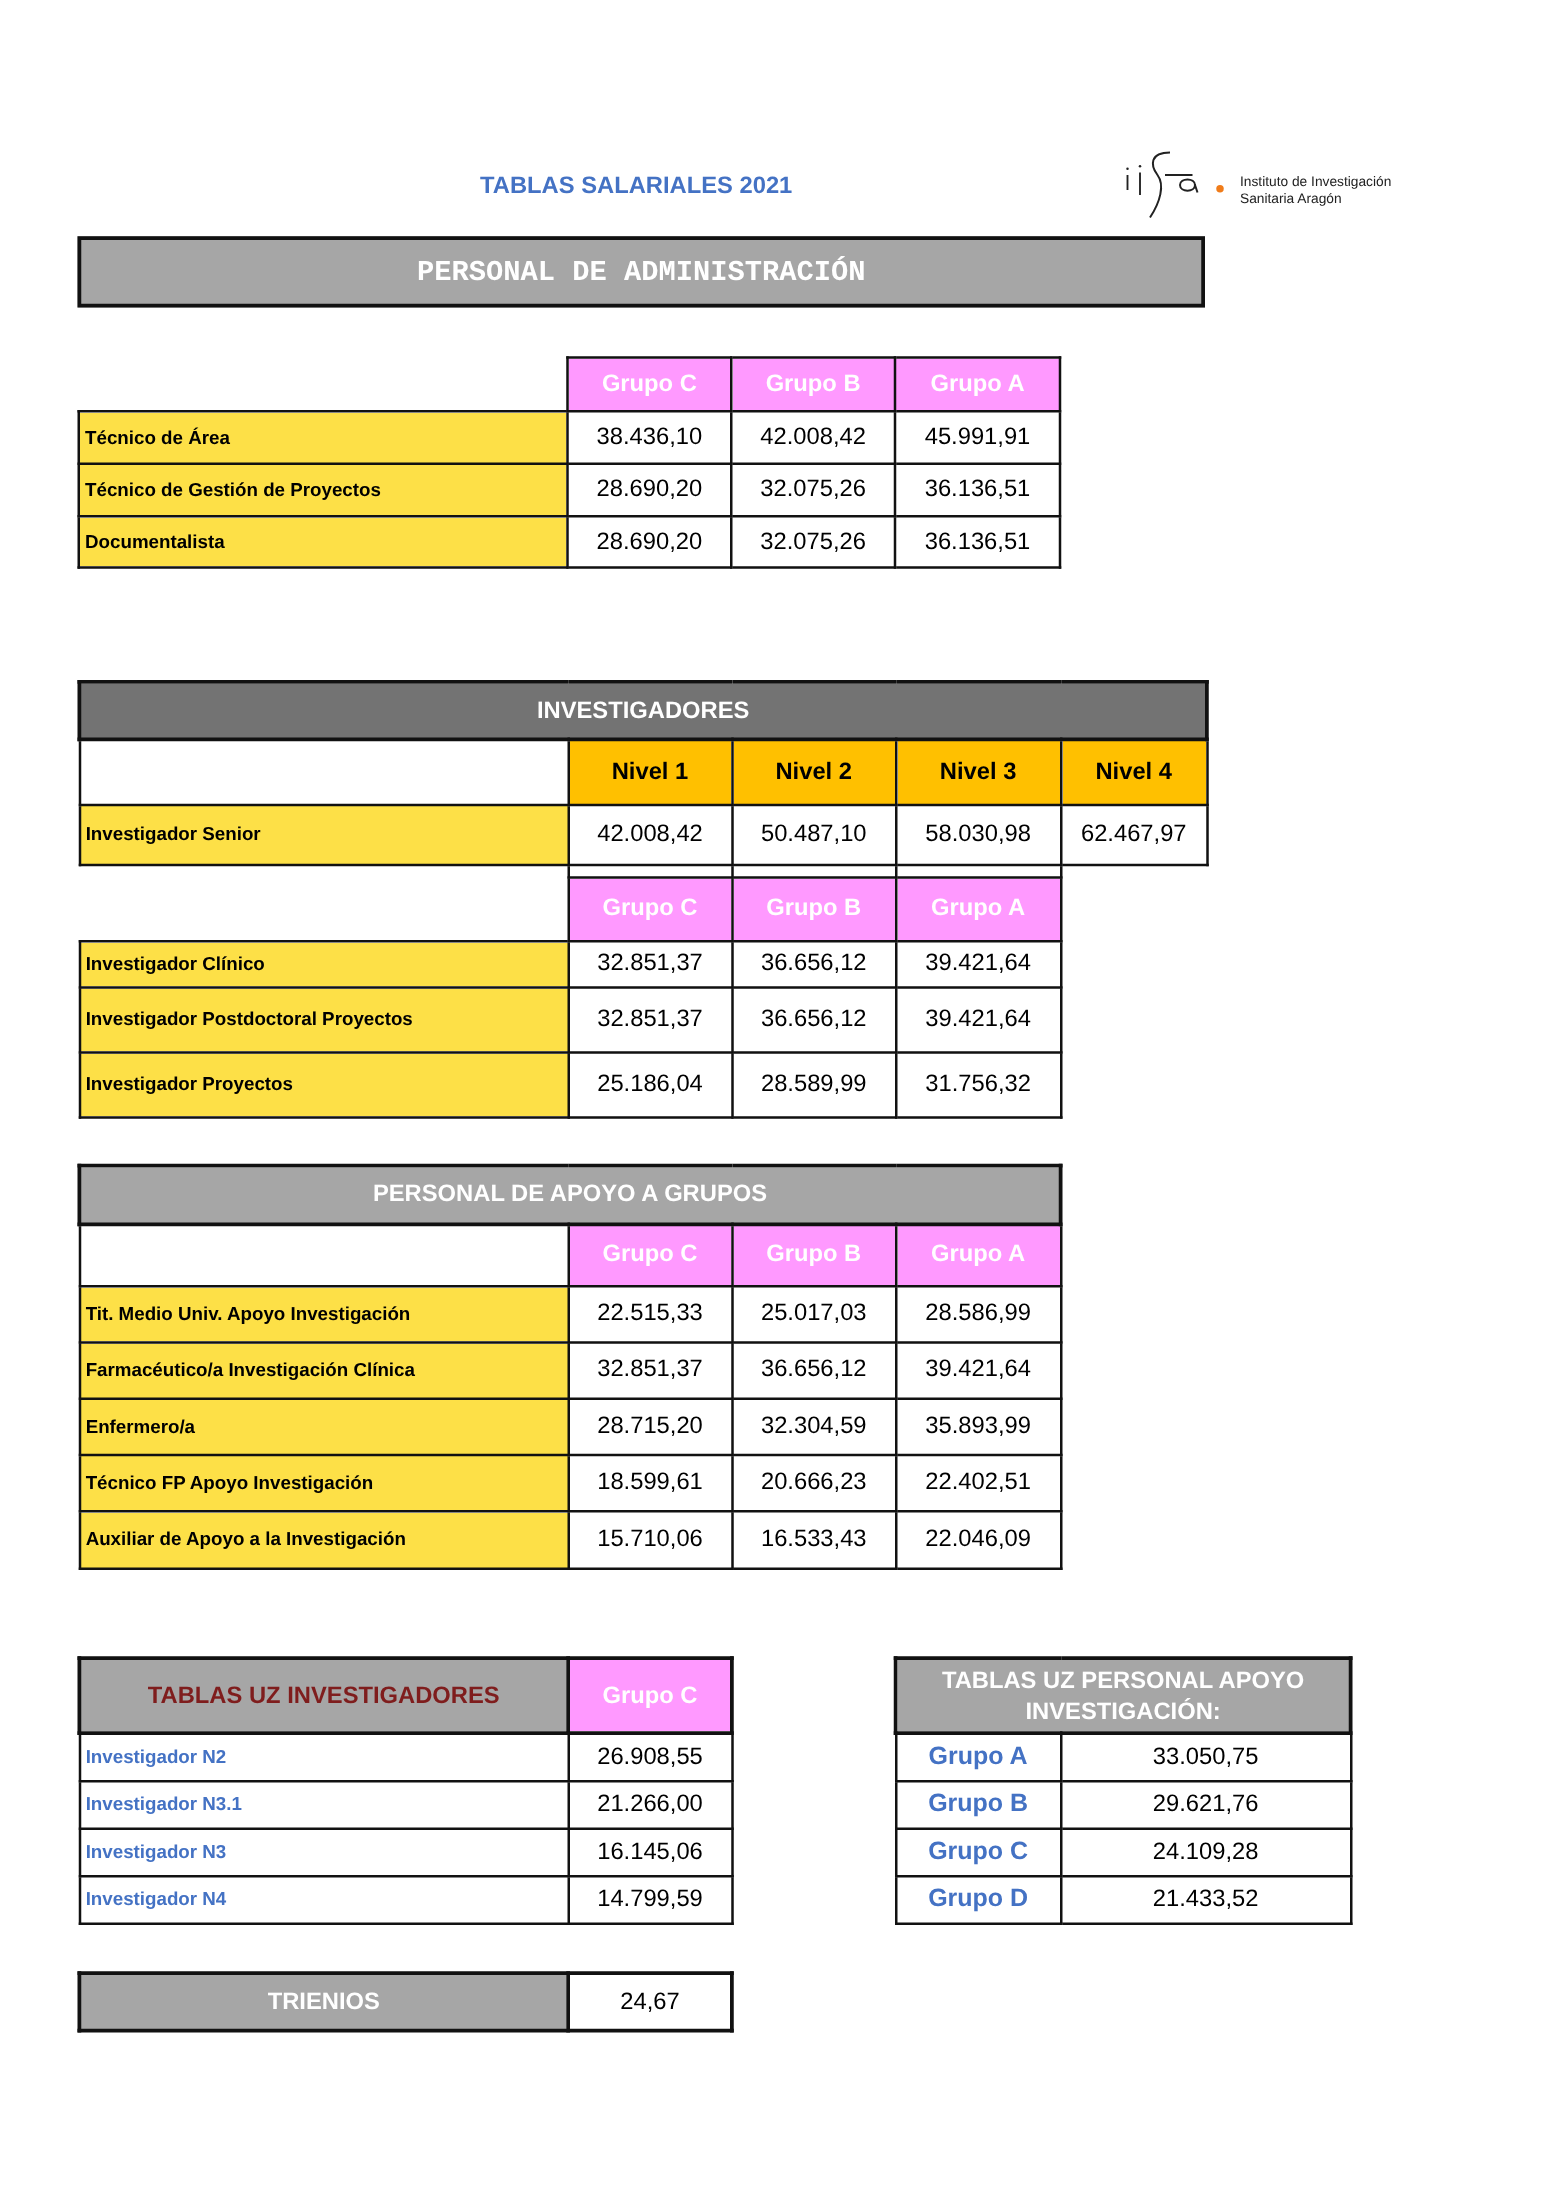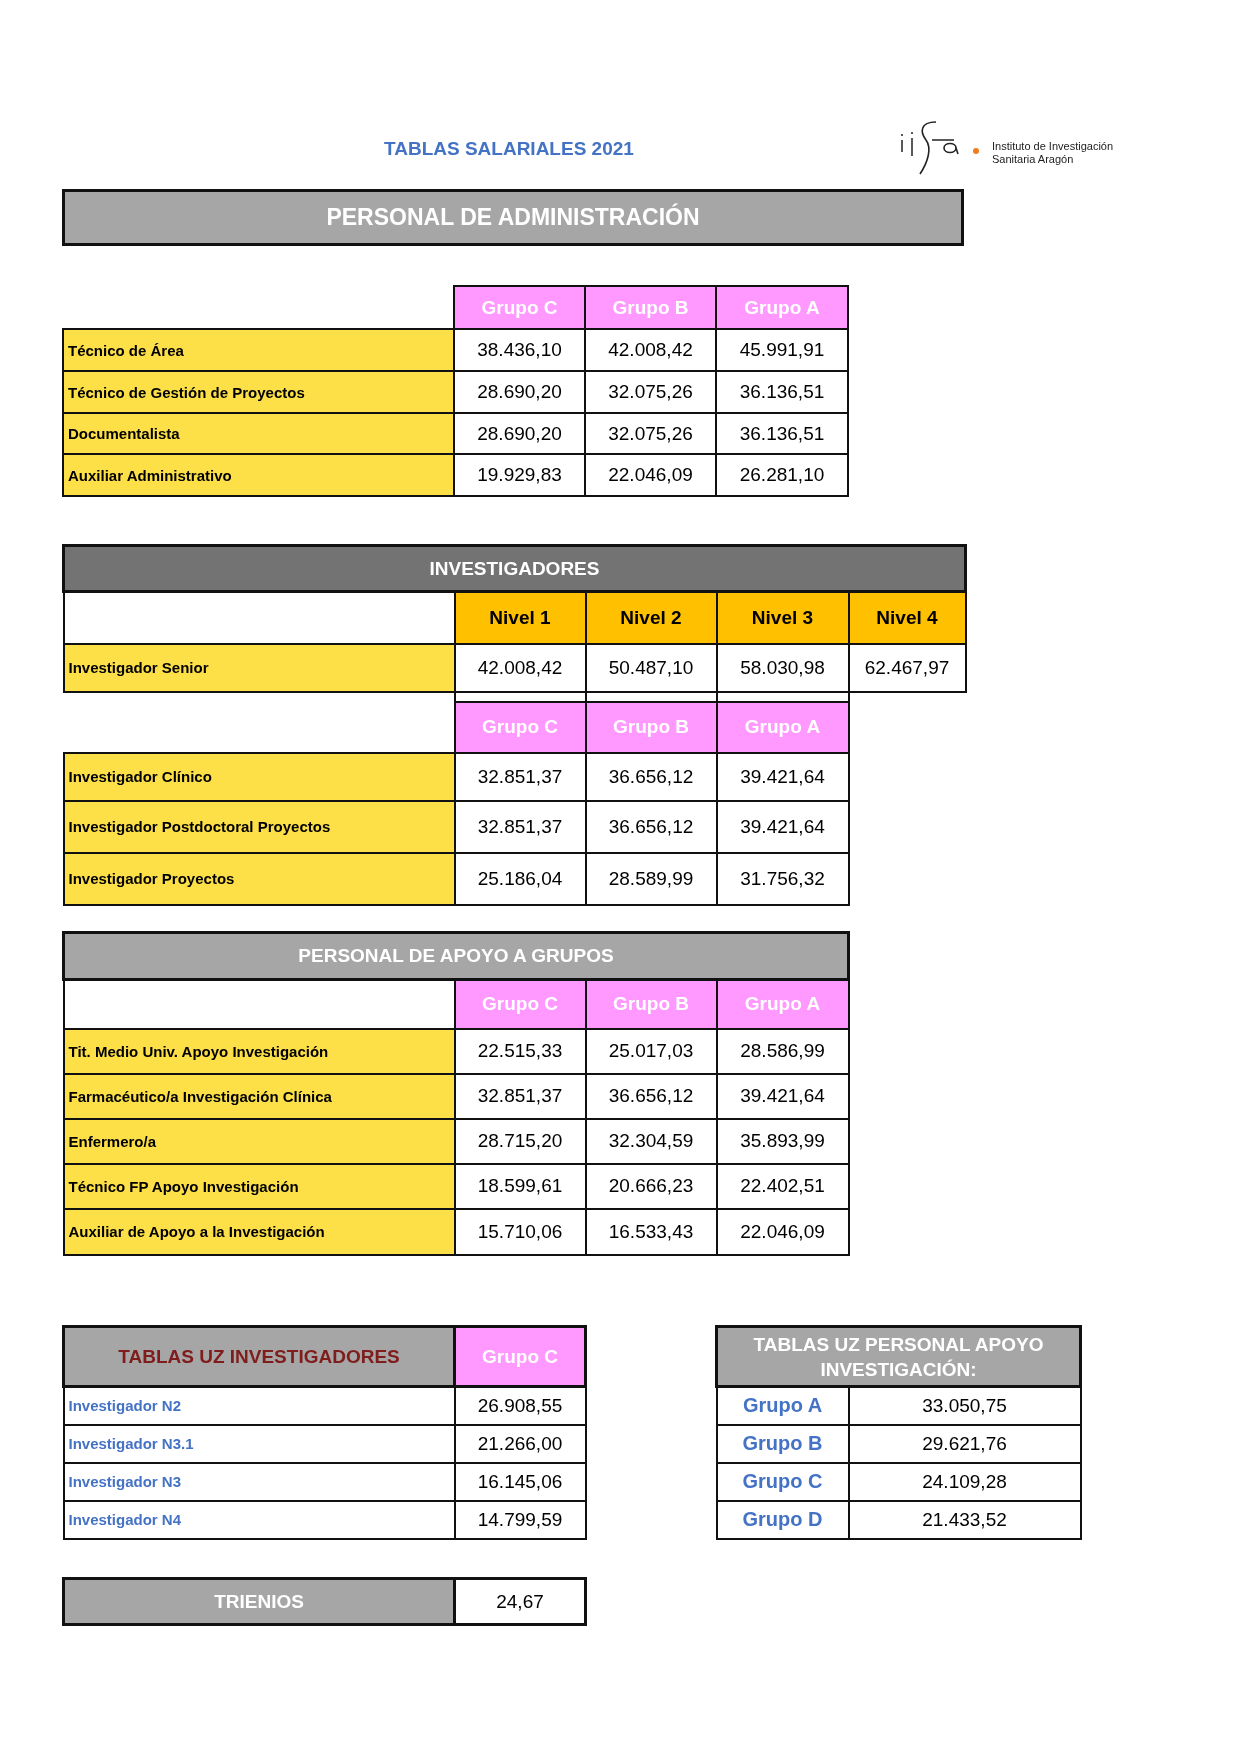--- a/index.html
+++ b/index.html
@@ -3,21 +3,21 @@
 <meta charset="utf-8">
 <style>
   html, body { margin: 0; padding: 0; background: #ffffff; }
   body { width: 1240px; height: 1754px; position: relative; overflow: hidden;
          font-family: "Liberation Sans", sans-serif; color: #000; }
   .abs { position: absolute; box-sizing: border-box; }
   .title { left: 384px; top: 138px; font-size: 19px; font-weight: bold; color: #4472c4; }
   .logo { left: 898px; top: 118px; width: 240px; height: 62px; }
   .logo-text { position: absolute; left: 94px; top: 22px; font-size: 11px; line-height: 13px; color: #222; }
   .bar { background: #a6a6a6; color: #fff; font-weight: bold; display: flex; align-items: center; justify-content: center;
-         border: 3px solid #111; text-align: center; }
+         border: 3px solid #111; text-align: center; font-family: Liberation Mono, monospace; }
   table.grid { position: absolute; border-collapse: collapse; table-layout: fixed; }
   table.grid td { border: 2px solid #111; box-sizing: border-box; padding: 0; overflow: hidden; white-space: nowrap; }
   .lbl { background: #fde047; font-weight: bold; font-size: 15px; padding-left: 4px !important; text-align: left; }
   .lbl-w { background: #ffffff; }
   .num { background: #fff; text-align: center; font-size: 19px; }
   .pink { background: #ff99ff; color: #fff; font-weight: bold; text-align: center; font-size: 19px; }
   .gold { background: #ffc000; color: #000; font-weight: bold; text-align: center; font-size: 19px; }
   .blue-lbl { background: #fff; color: #4472c4; font-weight: bold; font-size: 15px; padding-left: 4px !important; }
   .blue-grp { background: #fff; color: #4472c4; font-weight: bold; font-size: 20px; text-align: center; }
   .none { border: none !important; background: transparent; }
@@ -71,26 +71,20 @@
     <td class="num">28.690,20</td>
     <td class="num">32.075,26</td>
     <td class="num">36.136,51</td>
   </tr>
   <tr style="height:41px">
     <td class="lbl">Documentalista</td>
     <td class="num">28.690,20</td>
     <td class="num">32.075,26</td>
     <td class="num">36.136,51</td>
   </tr>
-  <tr style="height:42px">
-    <td class="lbl">Auxiliar Administrativo</td>
-    <td class="num">19.929,83</td>
-    <td class="num">22.046,09</td>
-    <td class="num">26.281,10</td>
-  </tr>
 </tbody>
   </table>
 
 <table class="grid" style="left:62px;top:544px;">
   <colgroup>
       <col style="width:391px">
       <col style="width:131px">
       <col style="width:131px">
       <col style="width:132px">
       <col style="width:117px">
@@ -120,21 +114,21 @@
     <td class="num"></td>
     <td class="none"></td>
   </tr>
   <tr style="height:51px">
     <td class="none"></td>
     <td class="pink">Grupo C</td>
     <td class="pink">Grupo B</td>
     <td class="pink">Grupo A</td>
     <td class="none"></td>
   </tr>
-  <tr style="height:48px">
+  <tr style="height:37px">
     <td class="lbl">Investigador Clínico</td>
     <td class="num">32.851,37</td>
     <td class="num">36.656,12</td>
     <td class="num">39.421,64</td>
     <td class="none"></td>
   </tr>
   <tr style="height:52px">
     <td class="lbl">Investigador Postdoctoral Proyectos</td>
     <td class="num">32.851,37</td>
     <td class="num">36.656,12</td>

